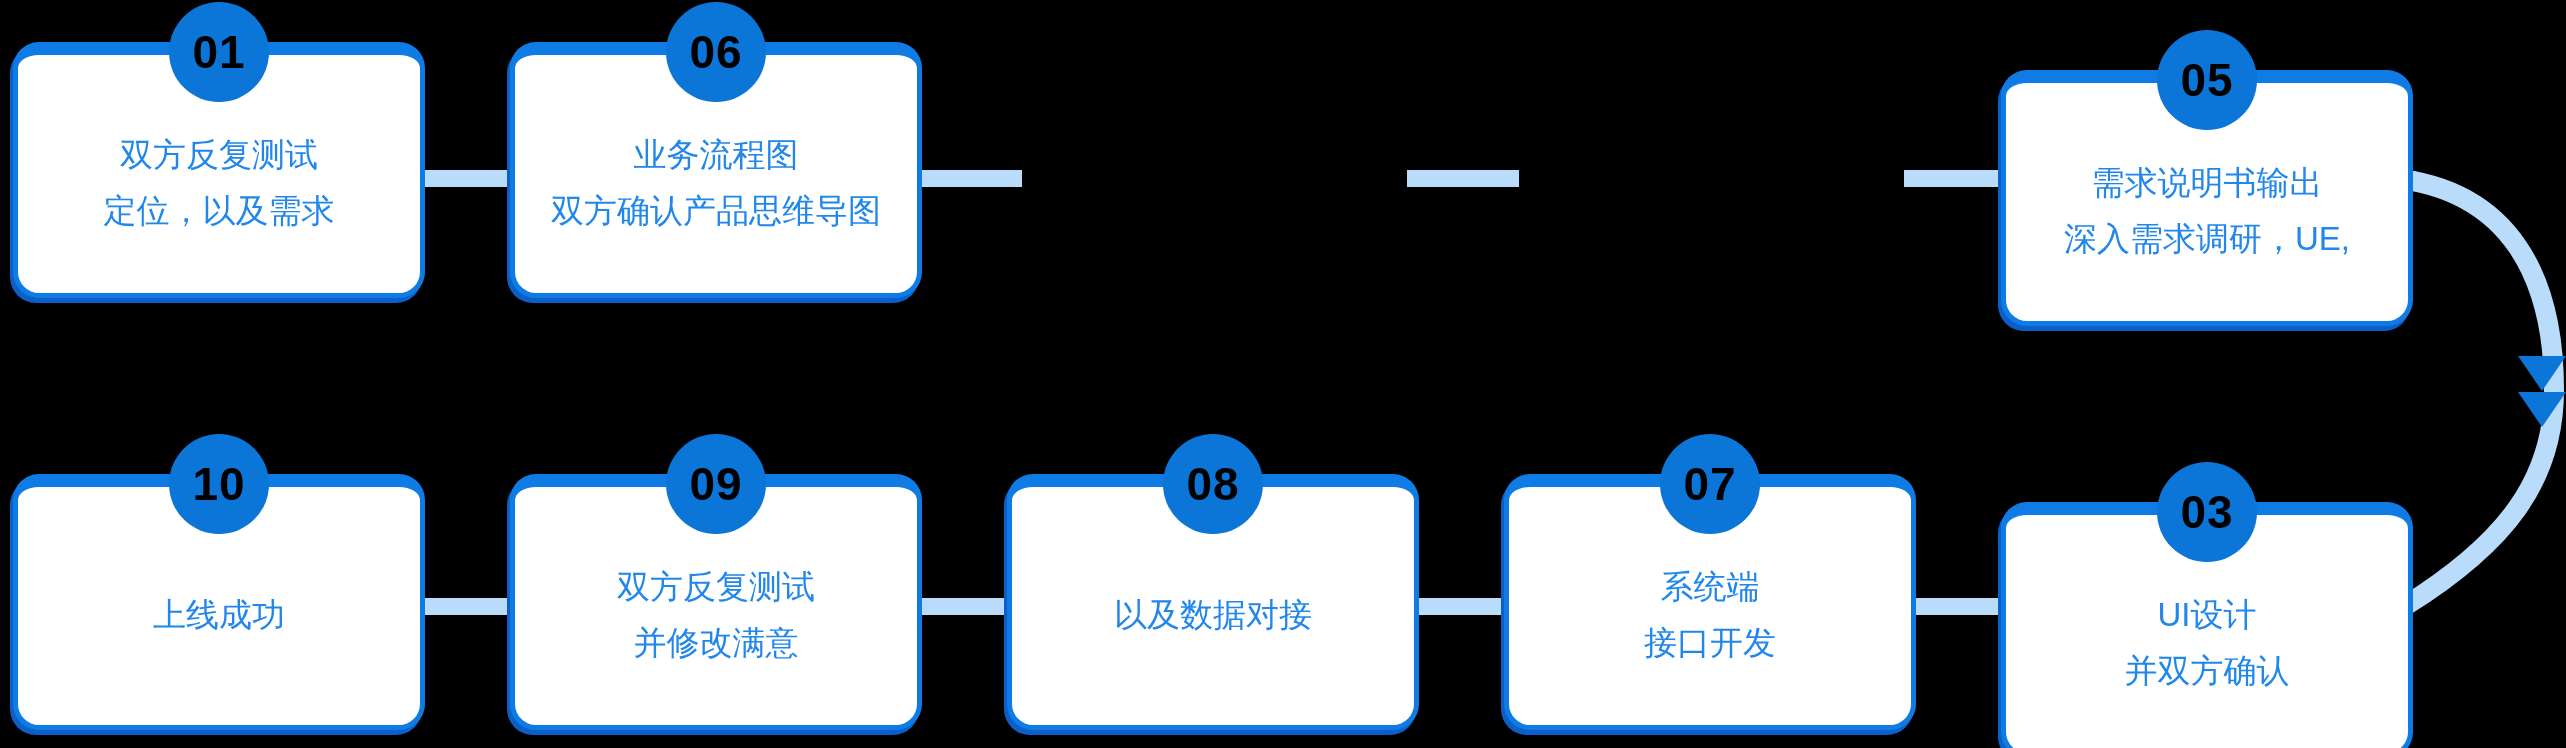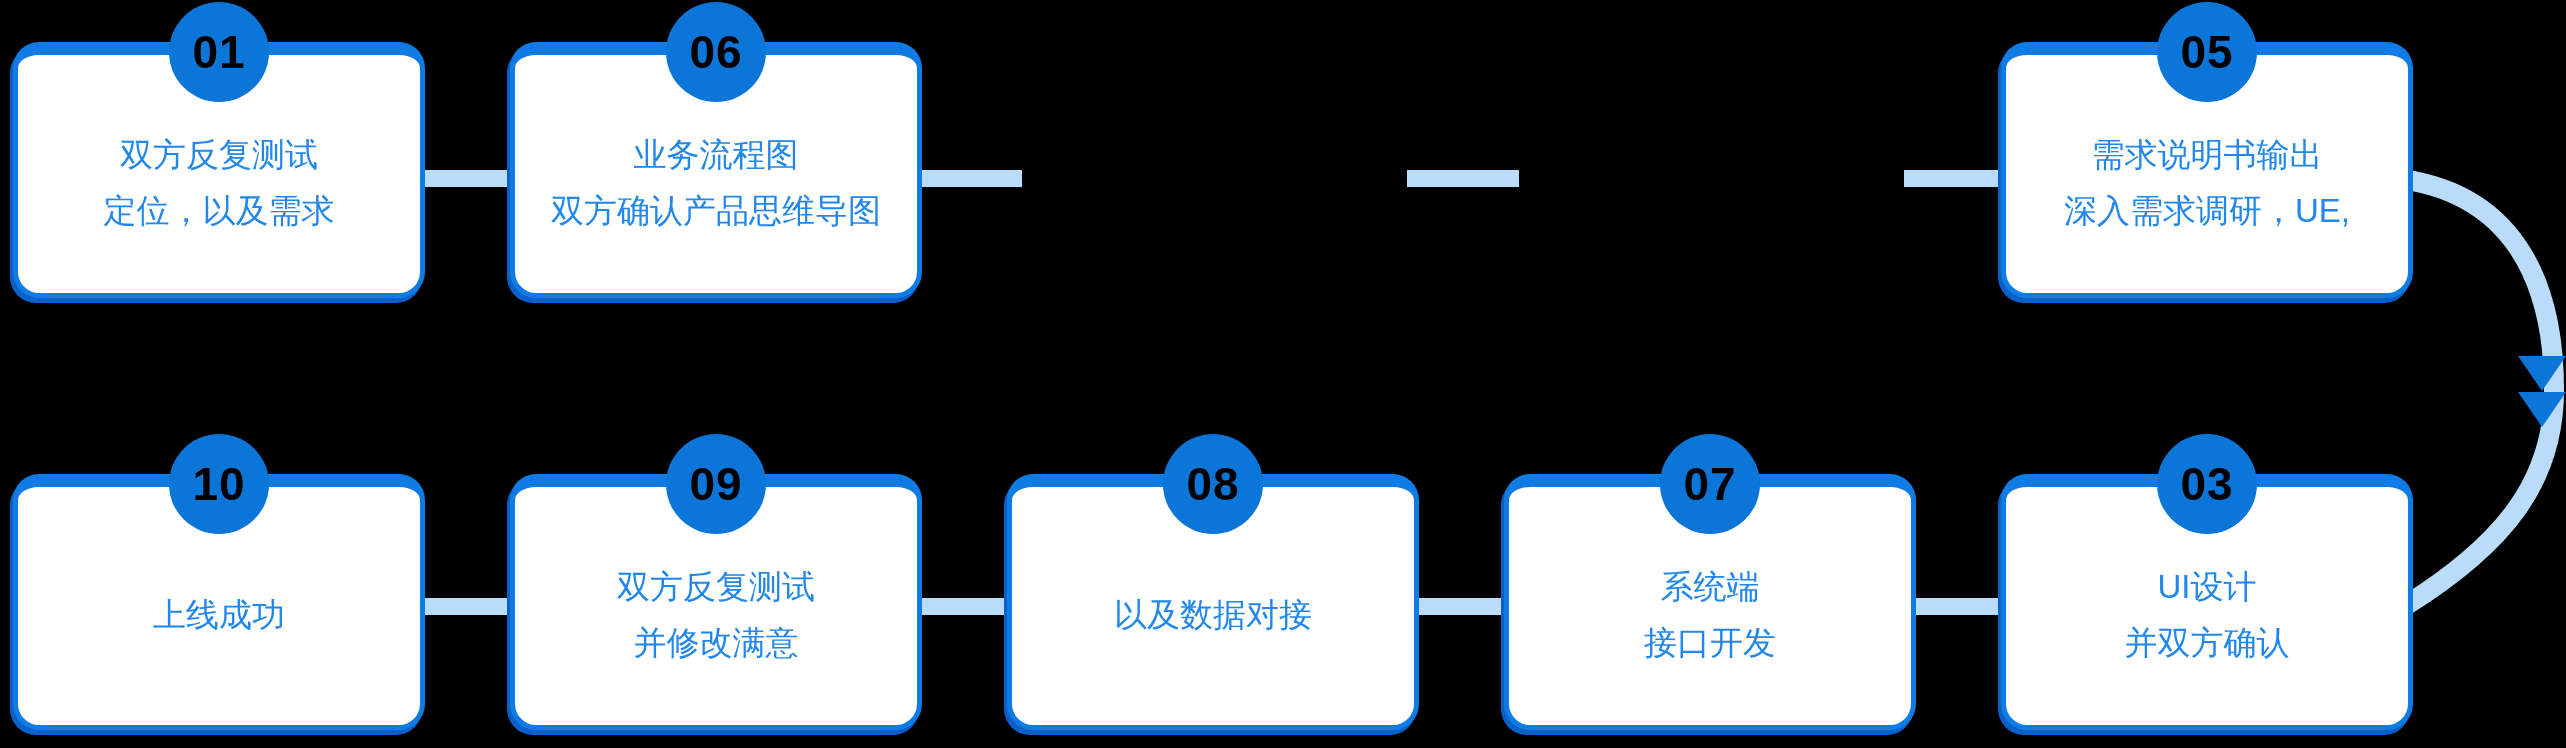--- a/index.html
+++ b/index.html
@@ -50,21 +50,21 @@
     width:412px;
     height:300px;
     z-index:1;
   }
   .row1{ top:0; }
   .row2{ top:432px; }
   .c0{ left:13px; }
   .c1{ left:510px; }
   .c2{ left:1007px; }
   .c3{ left:1504px; }
-  .c4{ left:2001px; }
+  .c4{ left:2001px;margin-top:28px; }
   .badge{
     position:absolute;
     top:2px;
     left:50%;
     transform:translateX(-50%);
     width:100px;
     height:100px;
     border-radius:50%;
     background:var(--badge);
     color:#000000;

